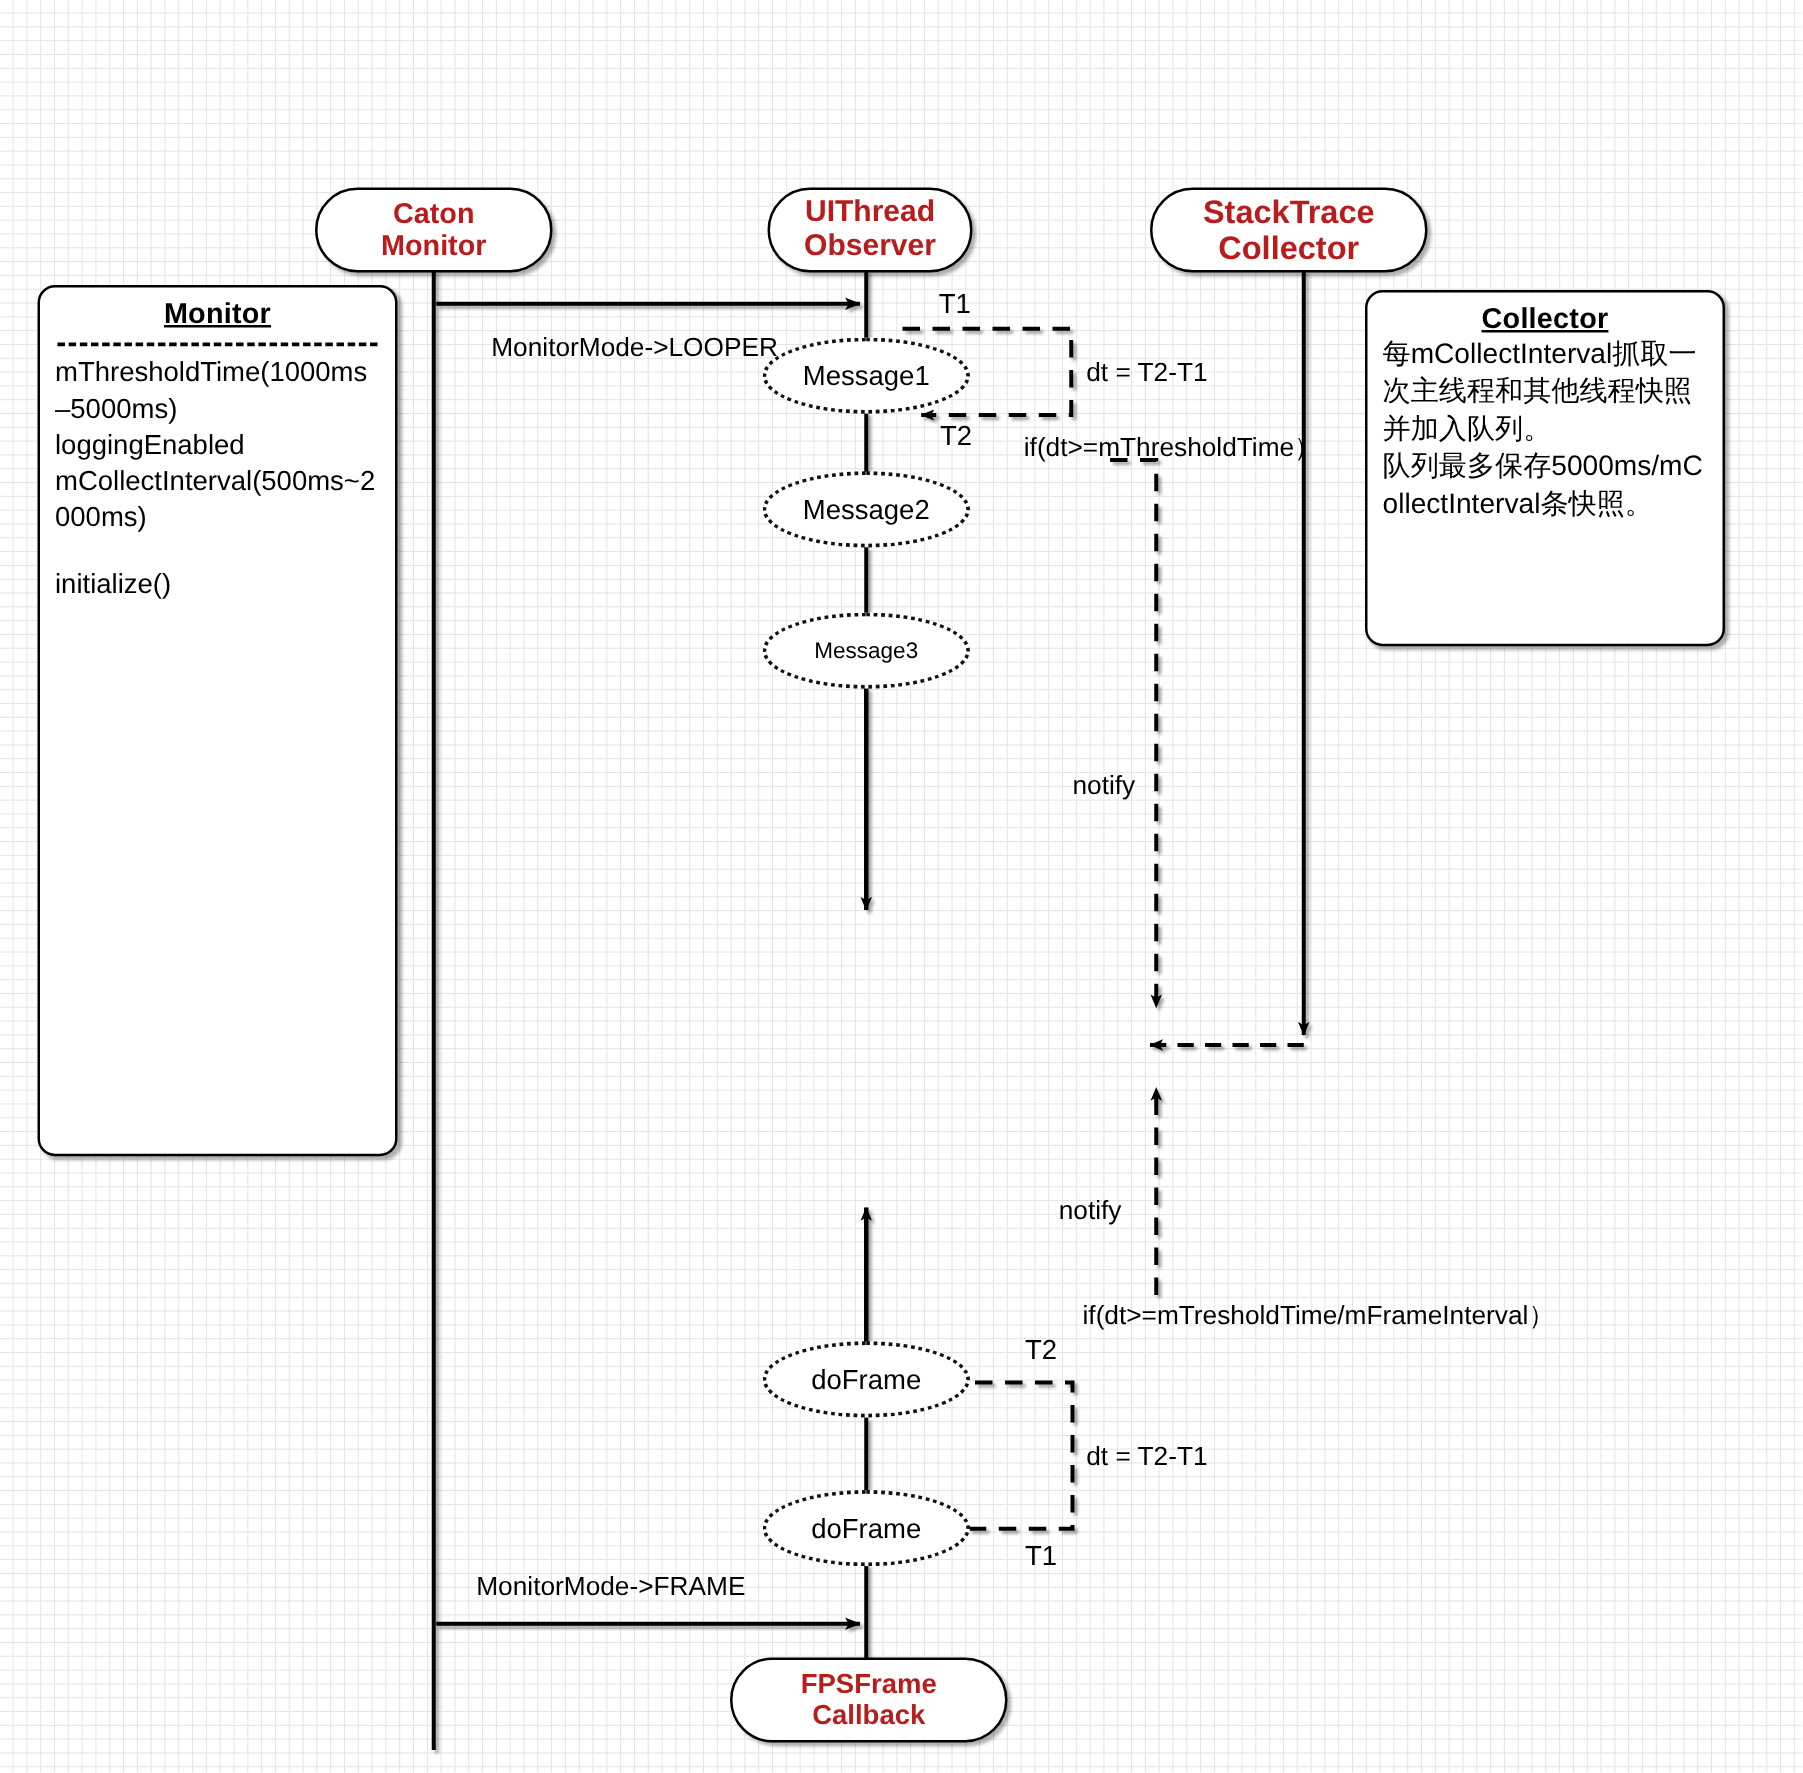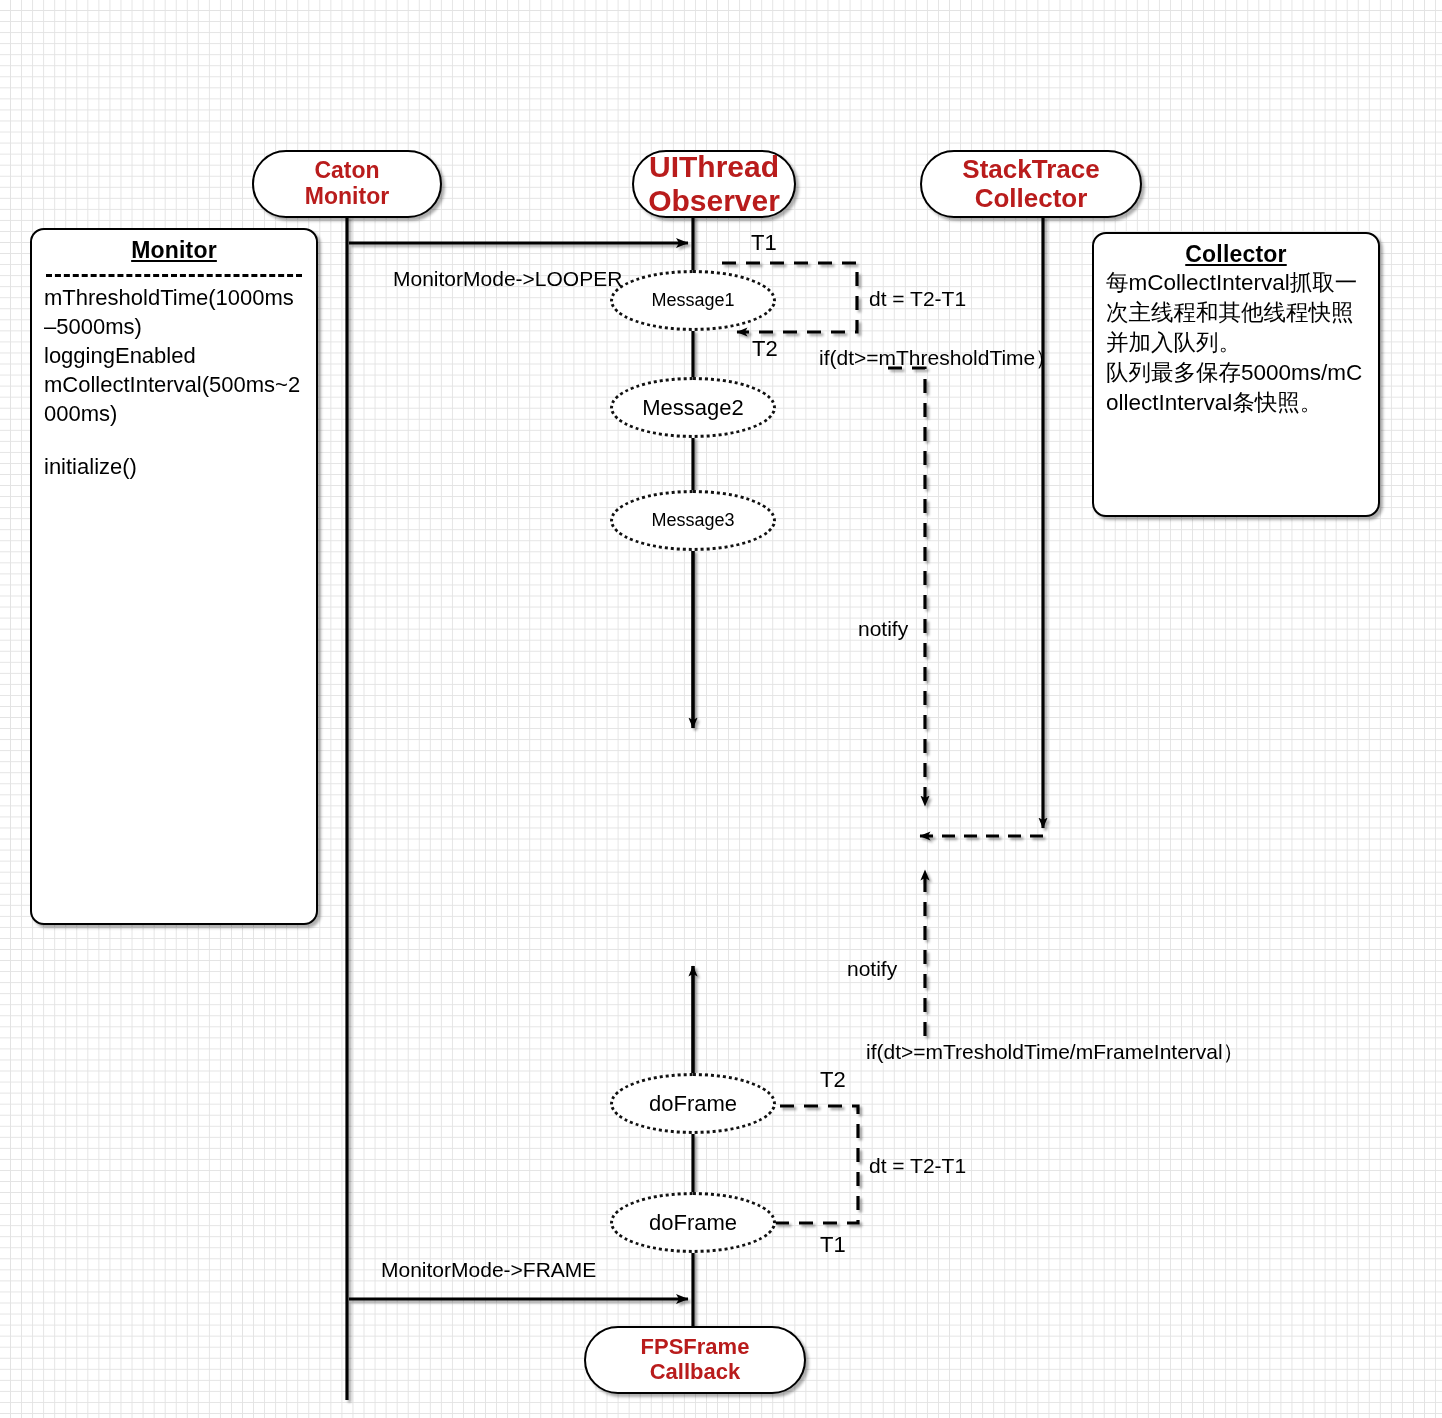--- a/index.html
+++ b/index.html
@@ -181,21 +181,21 @@
 队列最多保存5000ms/mCollectInterval条快照。</div>
   </div>
 
   <div class="capsule" style="left:252px; top:150px; width:190px; height:68px; font-size:23px;">
     <div>
       <div>Caton</div>
       <div>Monitor</div>
     </div>
   </div>
 
-  <div class="capsule" style="left:632px; top:150px; width:164px; height:68px; font-size:30px;">
+  <div class="capsule" style="left:614px; top:150px; width:164px; height:68px; font-size:24px;">
     <div>
       <div>UIThread</div>
       <div>Observer</div>
     </div>
   </div>
 
   <div class="capsule" style="left:920px; top:150px; width:222px; height:68px; font-size:26px;">
     <div>
       <div>StackTrace</div>
       <div>Collector</div>
@@ -203,21 +203,21 @@
   </div>
 
 
   <div class="capsule" style="left:584px; top:1326px; width:222px; height:68px; font-size:22px;">
     <div>
       <div>FPSFrame</div>
       <div>Callback</div>
     </div>
   </div>
 
-  <div class="ellipse" style="left:610px; top:270px; width:166px; height:61px; font-size:18px;">
+  <div class="ellipse" style="left:610px; top:270px; width:166px; height:61px; font-size:22px;">
     <span>Message1</span>
   </div>
   <div class="ellipse" style="left:610px; top:377px; width:166px; height:61px; font-size:22px;">
     <span>Message2</span>
   </div>
   <div class="ellipse" style="left:610px; top:490px; width:166px; height:61px; font-size:18px;text-align:right;">
     <span>Message3</span>
   </div>
 
   <div class="ellipse" style="left:610px; top:1073px; width:166px; height:61px; font-size:22px;">

